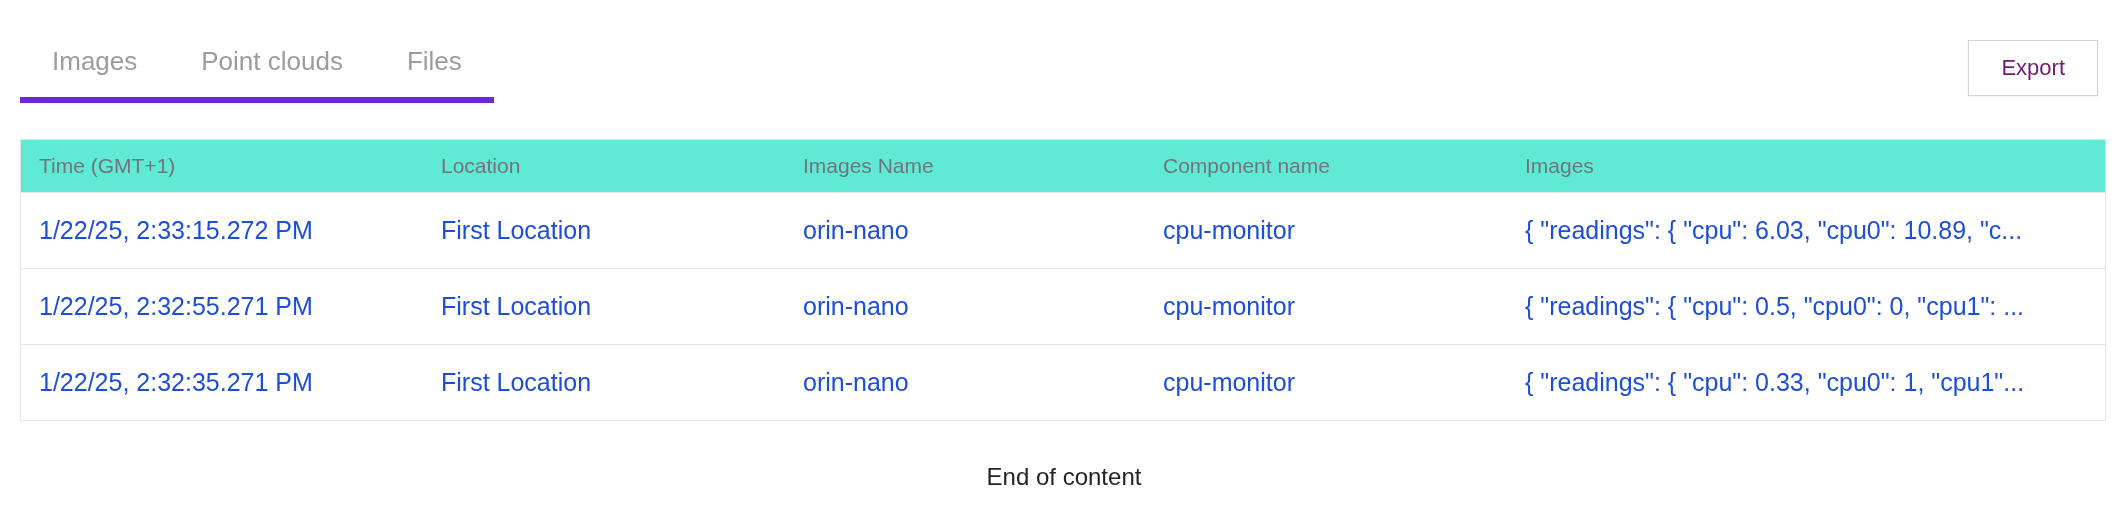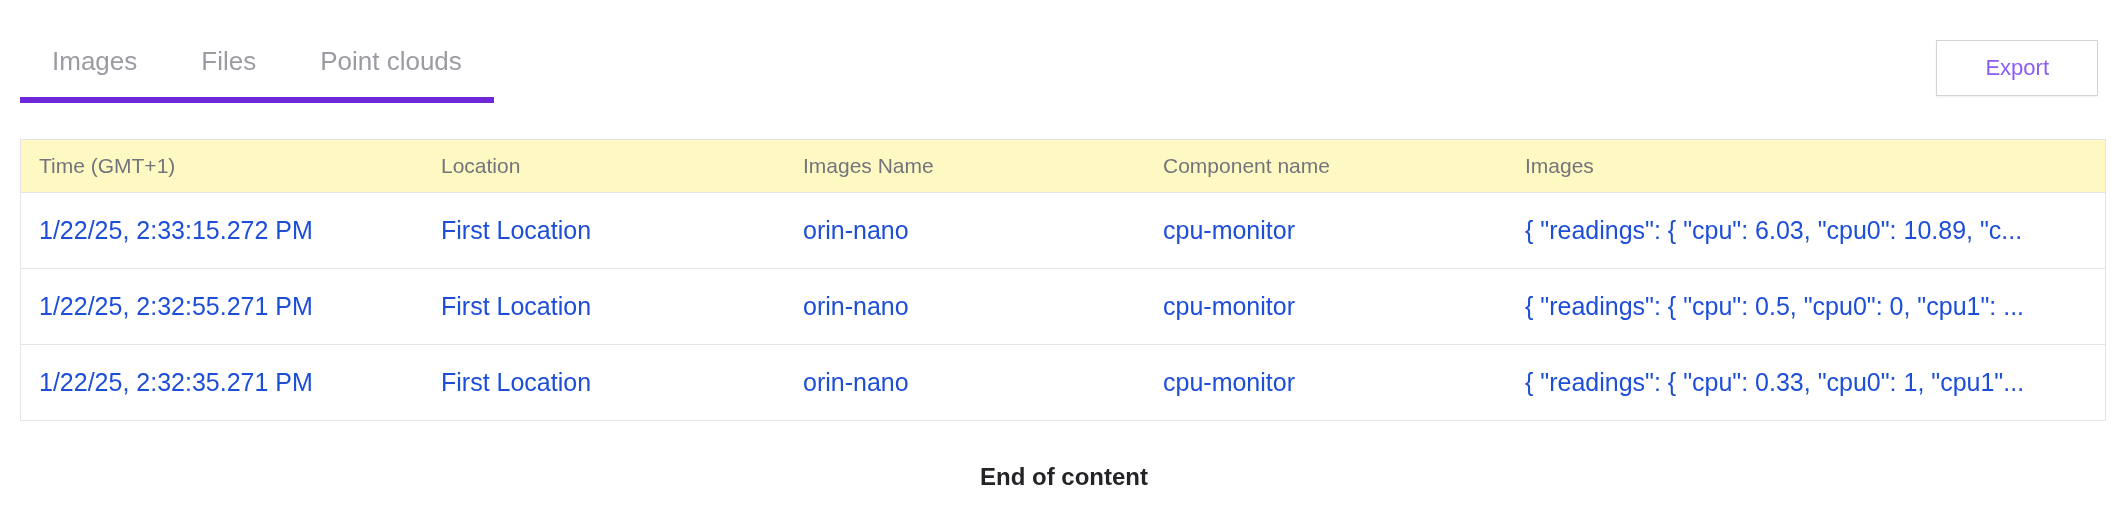--- a/index.html
+++ b/index.html
@@ -45,43 +45,43 @@
     border-bottom: 2px solid #111111;
   }
 
   
   .export-btn {
     background: #ffffff;
     border: 1px solid #d4d4d8;
     box-shadow: 0 1px 2px rgba(0,0,0,0.06);
     font-family: "Liberation Sans", sans-serif;
     font-size: 22px;
-    color: #8b5cf6;
-    padding: 14px 48px;
+    color: #701a75;
+    padding: 14px 32px;
     cursor: pointer;
     margin-top: 6px;
   }
 
   
   .table-wrap {
     margin: 36px 22px 0 20px;
     border: 1px solid #e4e4e7;
   }
   table {
     width: 100%;
     border-collapse: collapse;
     table-layout: fixed;
   }
   col.c-time      { width: 402px; }
   col.c-location  { width: 362px; }
   col.c-machine   { width: 360px; }
   col.c-component { width: 362px; }
   col.c-reading   { width: auto;  }
   thead th {
-    background: #fef9c3;
+    background: #5eead4;
     color: #74747c;
     font-weight: normal;
     font-size: 21px;
     text-align: left;
     padding: 14px 0 14px 18px;
     border-bottom: 1px solid #e4e4e7;
     white-space: nowrap;
     overflow: hidden;
   }
   tbody td {
@@ -96,35 +96,35 @@
     border-top: 1px solid #e4e4e7;
   }
   tbody tr {
     cursor: pointer;
   }
 
   
   .end-of-content {
     text-align: center;
     font-size: 24px;
-    font-weight: bold;
+    font-weight: normal;
     color: #242428;
     margin-top: 42px;
   }
 </style>
 </head>
 <body>
 
 <div class="page">
 
   <div class="tabbar-row">
     <div class="tabbar">
       <div class="tab">Images</div>
+      <div class="tab">Point clouds</div>
       <div class="tab">Files</div>
-      <div class="tab">Point clouds</div>
     </div>
     <button class="export-btn">Export</button>
   </div>
 
   <div class="table-wrap">
     <table>
       <colgroup>
         <col class="c-time">
           <col class="c-location">
           <col class="c-machine">

